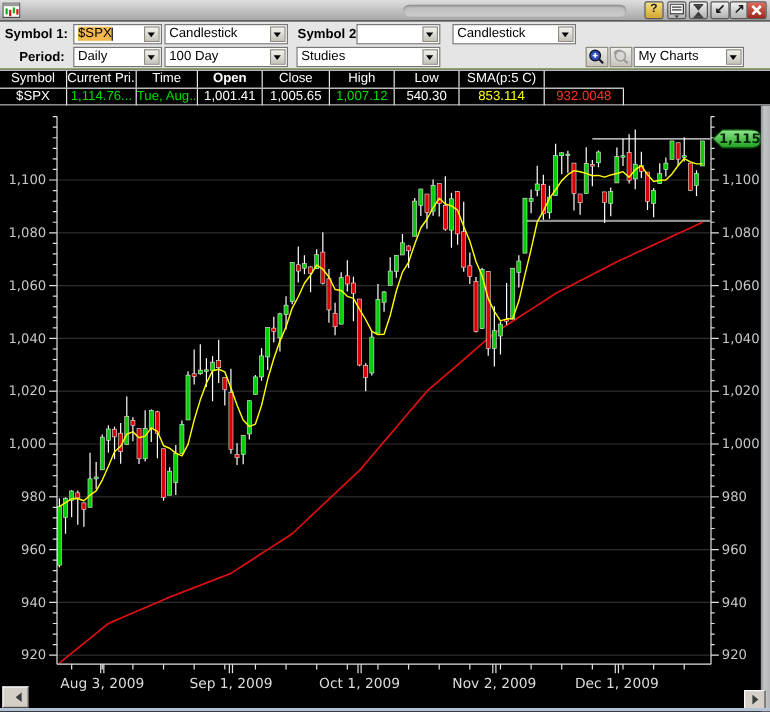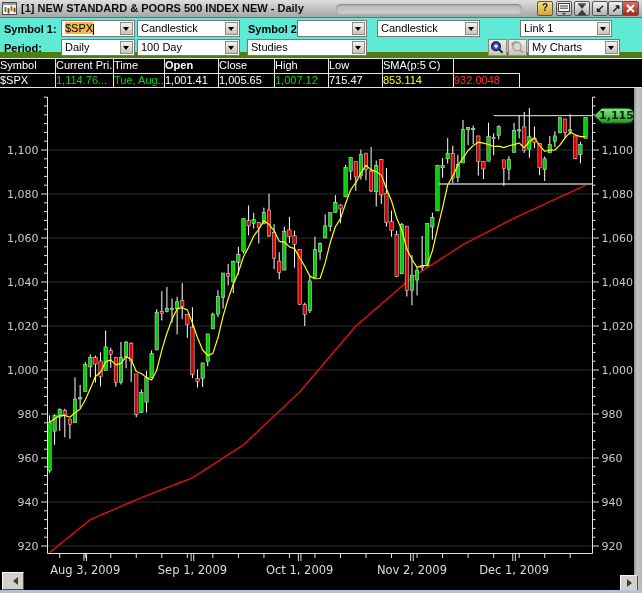--- a/index.html
+++ b/index.html
@@ -12,41 +12,41 @@
   .title-text{position:absolute;left:21px;top:2px;font-size:11px;font-weight:bold;color:#0d0d0d;white-space:nowrap;}
   .title-grip{position:absolute;left:336px;top:4px;width:186px;height:10px;border-radius:5px;
     background:linear-gradient(#b9b9b9,#cdcdcd);box-shadow:inset 0 1px 2px rgba(0,0,0,.3);}
   .tbtn{position:absolute;top:1px;width:16px;height:15px;box-sizing:border-box;border:1px solid #585858;border-radius:2px;
     background:linear-gradient(#f1f1f1,#b2b2b2);font-size:10px;line-height:12px;text-align:center;color:#1a1a1a;cursor:default;}
   .tbtn.gold{background:linear-gradient(#f7de7c,#d2a636);font-weight:bold;}
   .tbtn.red{background:linear-gradient(#e06a5c,#9f2a1c);}
   .tbtn svg{display:block;margin:1px auto 0;}
   .arrow-glyph{font-weight:bold;font-size:11px;line-height:13px;}
   
-  .toolbar{position:absolute;left:0;top:18px;width:642px;height:40px;background:#5eead4;
-    border-bottom:6px solid #4d7c0f;box-sizing:border-box;}
+  .toolbar{position:absolute;left:0;top:18px;width:642px;height:40px;background:#e5e5e5;
+    border-bottom:1px solid #4d7c0f;box-sizing:border-box;}
   .tb-label{position:absolute;font-size:11px;font-weight:bold;color:#000;white-space:nowrap;}
   .combo{position:absolute;height:17px;background:#fff;border:1px solid #777;box-sizing:border-box;cursor:default;}
   .combo-text{position:absolute;left:3px;top:1px;right:15px;font-size:11px;line-height:13px;color:#000;
     white-space:nowrap;overflow:hidden;}
   .hl{background:#F4B84D;}
   .caret{display:inline-block;width:1px;height:11px;background:#000;vertical-align:middle;}
   .combo-btn{position:absolute;top:1px;right:1px;width:13px;bottom:1px;box-sizing:border-box;
     background:linear-gradient(#f4f2ee,#c7c3bb);border:1px solid #8f8b83;}
   .arr{position:absolute;left:2px;top:4px;width:0;height:0;border:3px solid transparent;border-top:4px solid #000;}
   .zbtn{position:absolute;width:19px;height:17px;box-sizing:border-box;background:linear-gradient(#efede9,#c9c5bd);
     border:1px solid #8f8b83;}
   
   .qt{position:absolute;left:0;top:58px;width:642px;height:30px;background:#000;
     border-top:1px solid #e6e6e6;border-bottom:1px solid #e6e6e6;box-sizing:border-box;}
   .qt-row{position:absolute;left:0;display:flex;height:14px;}
   .qt-row.head{top:0;border-bottom:1px solid #e6e6e6;}
   .qt-row.vals{top:15px;}
   .qt-cell{box-sizing:border-box;border-right:1px solid #e6e6e6;font-size:11px;line-height:13px;
-    text-align:left;color:#fff;white-space:nowrap;overflow:hidden;}
+    text-align:center;color:#fff;white-space:nowrap;overflow:hidden;}
   
   .chart-region{position:absolute;left:0;top:88px;width:642px;height:505px;background:#000;}
   .scroll-btn{position:absolute;box-sizing:border-box;background:#d4d0c8;z-index:5;
     border:1px solid;border-color:#fafafa #504c46 #504c46 #fafafa;}
   .left-scroll{left:2px;top:484px;width:22px;height:18px;}
   .left-scroll .tri{position:absolute;left:6px;top:4px;width:0;height:0;border:4px solid transparent;border-right:5px solid #3c3c3c;}
   .right-scroll{left:620px;top:487px;width:18px;height:16px;}
   .right-scroll .tri{position:absolute;left:6px;top:3px;width:0;height:0;border:4px solid transparent;border-left:5px solid #3c3c3c;}
   .right-border{position:absolute;left:634px;top:88px;width:8px;height:505px;z-index:4;
     background:linear-gradient(90deg,#8f9193 0,#c2c5c7 3px,#b4b7b9 100%);}
@@ -58,21 +58,20 @@
 
 <div class="titlebar">
   <svg class="app-icon" width="15" height="13" viewBox="0 0 15 13">
     <rect x="0.5" y="0.5" width="14" height="12" fill="#ffffff" stroke="#4a4a4a"></rect>
     <rect x="1" y="1" width="13" height="2.2" fill="#9a9a9a"></rect>
     <rect x="2.6" y="5" width="1.8" height="5" fill="#0bb00b"></rect>
     <rect x="5.6" y="6.2" width="1.8" height="5.3" fill="#cc1111"></rect>
     <rect x="8.6" y="4.2" width="1.8" height="5" fill="#0bb00b"></rect>
     <rect x="11.6" y="5.6" width="1.8" height="4.6" fill="#cc1111"></rect>
   </svg>
-  <span class="title-text">[1] NEW STANDARD &amp; POORS 500 INDEX NEW - Daily</span>
   <div class="title-grip"></div>
   <div class="tbtn gold" style="left:537px;">?</div>
   <div class="tbtn" style="left:556px;">
     <svg width="12" height="12" viewBox="0 0 12 12">
       <rect x="0.5" y="0.5" width="11" height="8" fill="#f6f6f6" stroke="#3c3c3c"></rect>
       <line x1="2" y1="3" x2="10" y2="3" stroke="#3c3c3c"></line>
       <line x1="2" y1="5.2" x2="10" y2="5.2" stroke="#3c3c3c"></line>
       <path d="M4 10 L8 10 L6 12 Z" fill="#3c3c3c"></path>
     </svg>
   </div>
@@ -117,28 +116,22 @@
     <span class="combo-btn">
         <span class="arr"></span>
       </span>
   </div>
   <div class="combo" style="left:377px;top:2px;width:103px;">
     <span class="combo-text">Candlestick</span>
     <span class="combo-btn">
         <span class="arr"></span>
       </span>
   </div>
-  <div class="combo" style="left:520px;top:2px;width:92px;">
-    <span class="combo-text">Link 1</span>
-    <span class="combo-btn">
-        <span class="arr"></span>
-      </span>
-  </div>
 
-  <span class="tb-label" style="left:4px;top:24px;">Period:</span>
+  <span class="tb-label" style="left:16px;top:24px;">Period:</span>
   <div class="combo" style="left:61px;top:21px;width:74px;">
     <span class="combo-text">Daily</span>
     <span class="combo-btn">
         <span class="arr"></span>
       </span>
   </div>
   <div class="combo" style="left:137px;top:21px;width:103px;">
     <span class="combo-text">100 Day</span>
     <span class="combo-btn">
         <span class="arr"></span>
@@ -185,21 +178,21 @@
       <div class="qt-cell" style="width: 71px;">SMA(p:5 C)</div>
       <div class="qt-cell" style="width: 66px; margin-top: 37px;">SMA(p:50 C)</div>
     </div>
   <div class="qt-row vals" id="qt-vals">
       <div class="qt-cell" style="width: 56px; color: rgb(255, 255, 255);">$SPX</div>
       <div class="qt-cell" style="width: 58px; color: rgb(0, 221, 0);">1,114.76...</div>
       <div class="qt-cell" style="width: 51px; color: rgb(0, 221, 0);">Tue, Aug...</div>
       <div class="qt-cell" style="width: 54px; color: rgb(255, 255, 255);">1,001.41</div>
       <div class="qt-cell" style="width: 56px; color: rgb(255, 255, 255);">1,005.65</div>
       <div class="qt-cell" style="width: 54px; color: rgb(0, 221, 0);">1,007.12</div>
-      <div class="qt-cell" style="width: 54px; color: rgb(255, 255, 255);">715.47</div>
+      <div class="qt-cell" style="width: 54px; color: rgb(255, 255, 255);">540.30</div>
       <div class="qt-cell" style="width: 71px; color: rgb(255, 255, 0);">853.114</div>
       <div class="qt-cell" style="width: 66px; color: rgb(255, 51, 34);">932.0048</div>
     </div>
 </div>
 
 <div class="chart-region">
   <svg id="chart-svg" width="642" height="505" viewBox="0 88 642 505" style="position:absolute;left:0;top:0;">
       <g>
         <line x1="48" y1="546" x2="591.5" y2="546" stroke="#2E2E2E" stroke-width="1"></line>
         <line x1="48" y1="502" x2="591.5" y2="502" stroke="#2E2E2E" stroke-width="1"></line>

